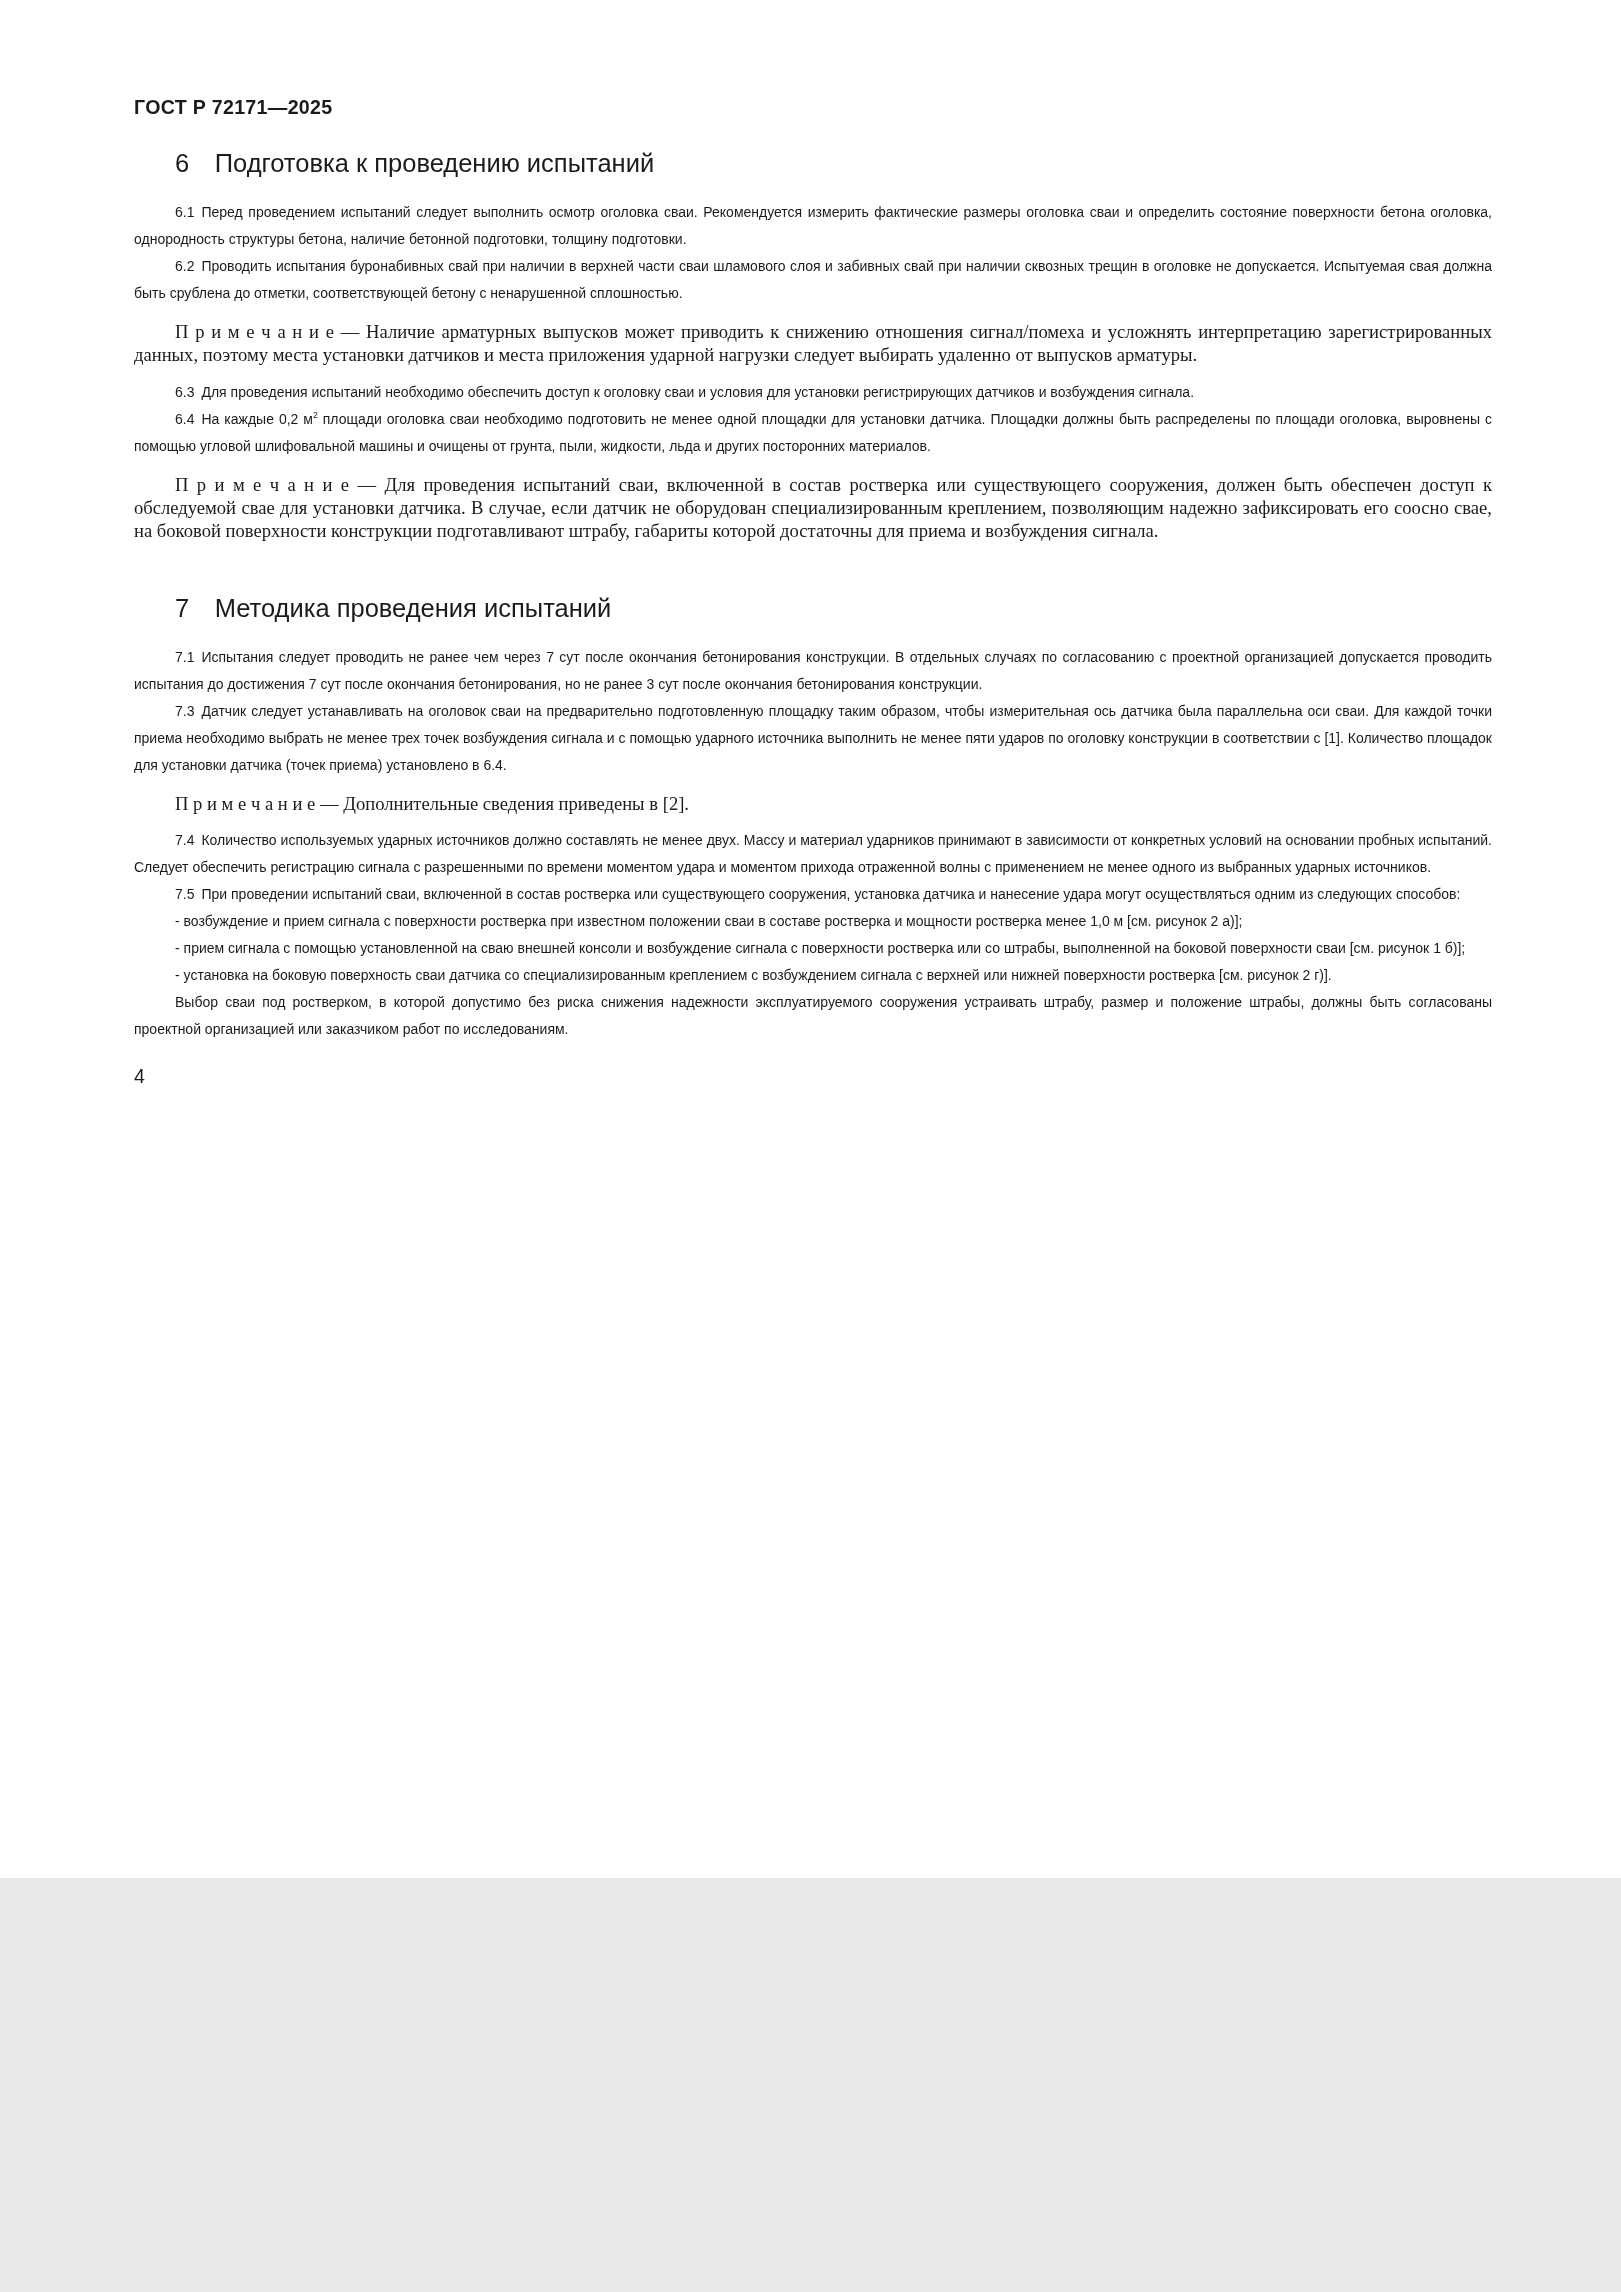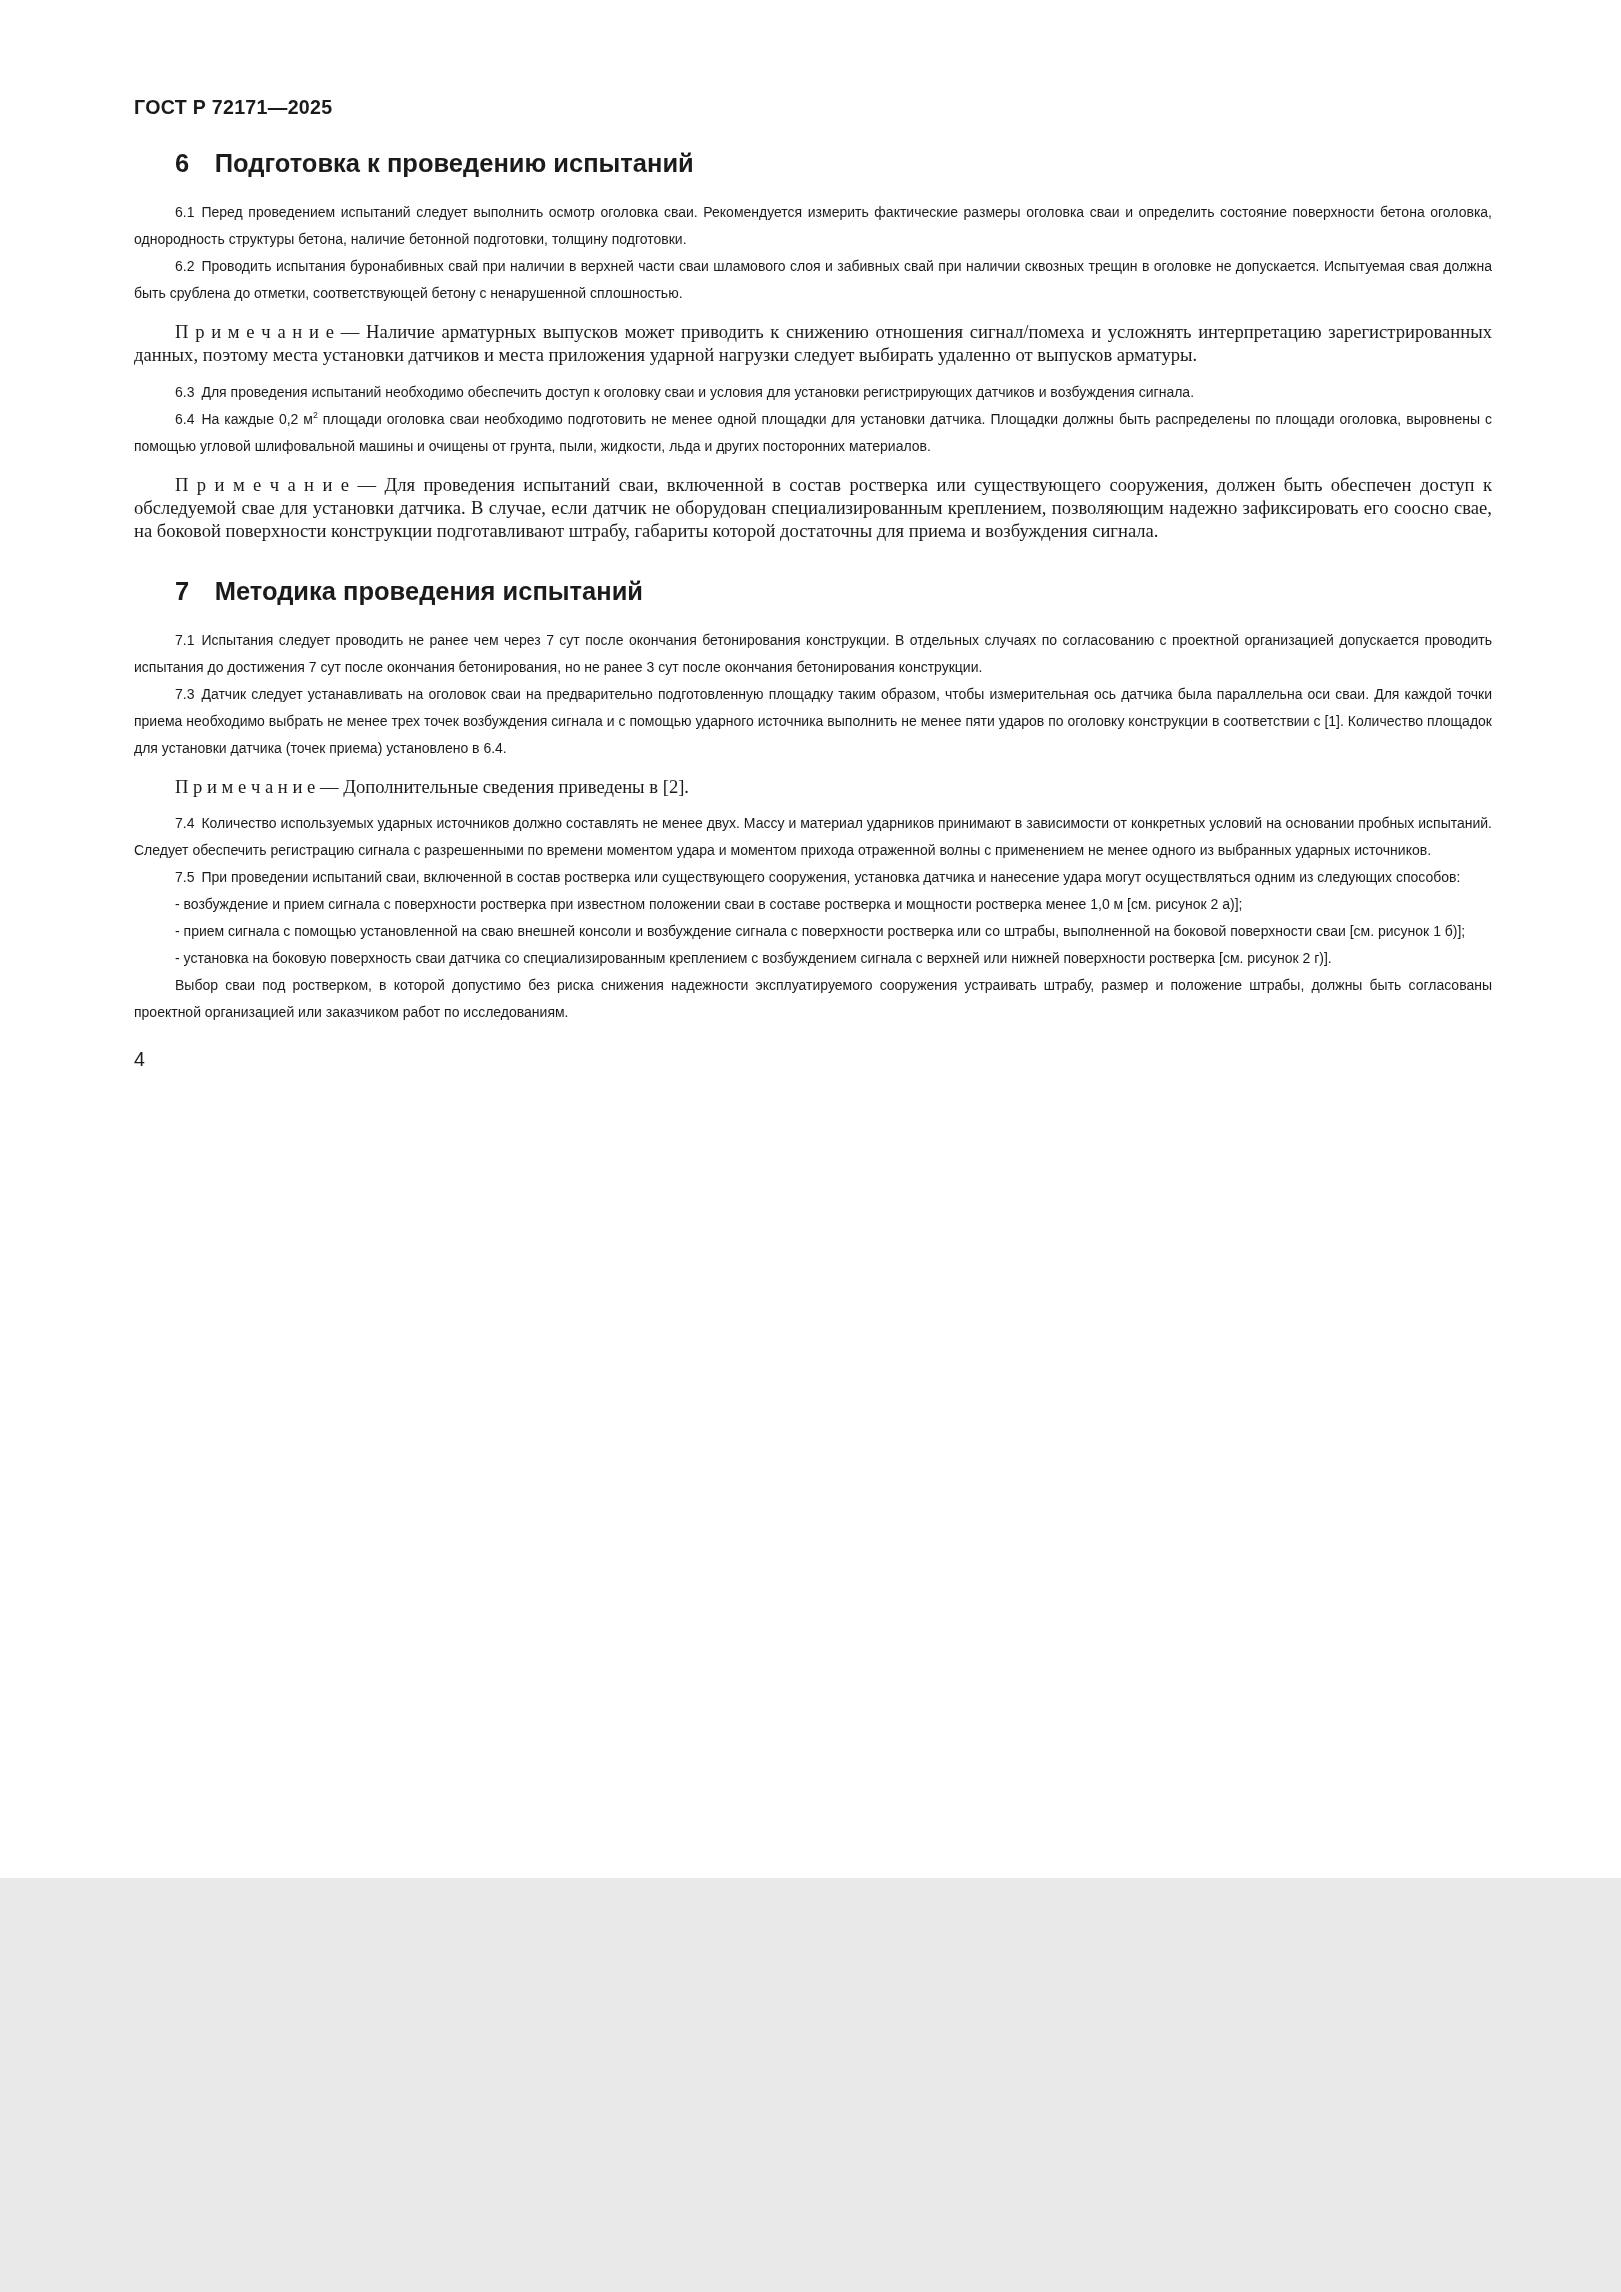--- a/index.html
+++ b/index.html
@@ -16,28 +16,28 @@
     overflow: hidden;
   }
   .running-header {
     font-size: 19.6px;
     font-weight: bold;
     letter-spacing: 0.3px;
     margin: 0 0 29px 0;
   }
   .section-heading {
     font-size: 25.5px;
-    font-weight: bold;
+    font-weight: normal;
     line-height: 1.25;
     margin: 29px 0 19.6px 0;
     padding-left: 41px;
     white-space: pre-wrap;
   }
   .section-heading.second {
-    margin-top: 34px;
+    margin-top: 51px;
   }
   p.body {
     font-size: 14px;
     line-height: 27px;
     text-align: justify;
     text-indent: 41px;
     margin: 0;
   }
   p.note {
     font-size: 18.6px;

